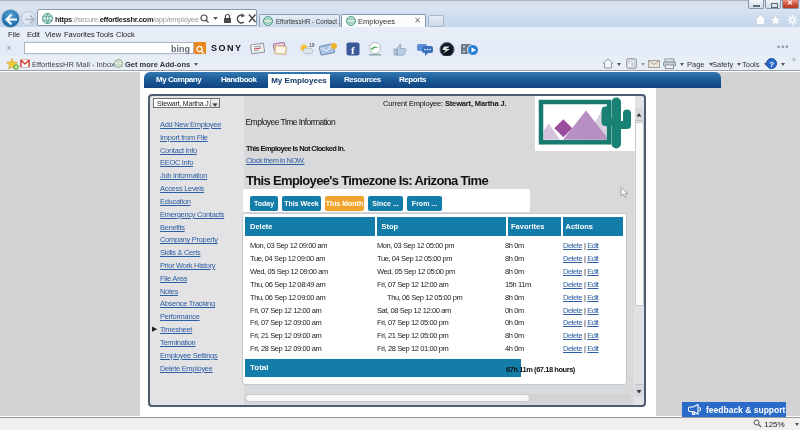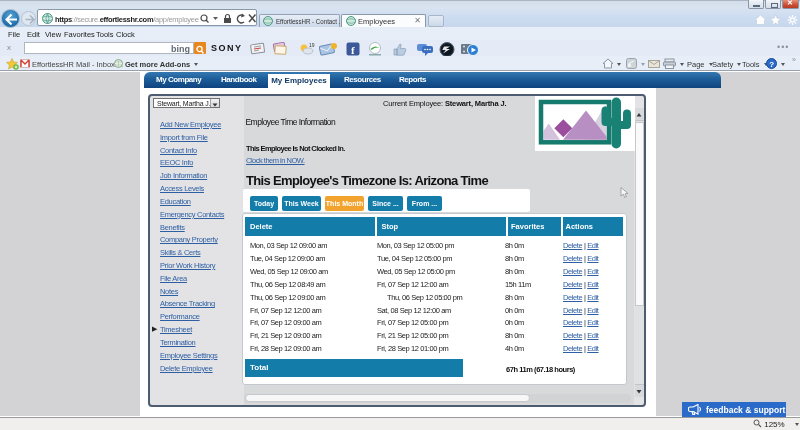--- a/index.html
+++ b/index.html
@@ -52,21 +52,21 @@
 a { color:#2e5fa3; text-decoration:underline; }
 .slink { position:absolute; white-space:nowrap; font-size:7.5px; letter-spacing:-0.3px; }
 #sel { position:absolute; left:153px; top:98px; width:67px; height:10px; background:#fff; border:1px solid #707070; font-size:7px; color:#222; z-index:3;}
 #sel .sbtn { position:absolute; right:0; top:0; width:9px; height:8px; background:linear-gradient(#f2f2f2,#d8d8d8); border-left:1px solid #a0a0a0; }
 .t { position:absolute; white-space:nowrap; }
 #btnbar { position:absolute; left:243px; top:189px; width:287px; height:23px; background:#fff; border-radius:2px; }
 .tealbtn { position:absolute; top:196px; height:15px; white-space:nowrap; background:#137ca9; color:#fff; font-size:7px; font-weight:bold; text-align:center; line-height:15px; border-radius:2px; }
 #tblbox { position:absolute; left:242px; top:213px; width:385px; height:172px; background:#fff; border:1px solid #c3c9cf; border-radius:3px; }
 .th { position:absolute; top:217px; height:19px; background:#137ca9; color:#fff; font-size:7.5px; font-weight:bold; line-height:19px; }
 .tr { position:absolute; font-size:7.5px; letter-spacing:-0.4px; color:#222; white-space:nowrap; }
-#totalbar { position:absolute; left:245px; top:359px; width:218px; height:18px; background:#137ca9; color:#fff; font-size:8px; font-weight:bold; line-height:18px; }
+#totalbar { position:absolute; left:245px; top:359px; width:276px; height:18px; background:#137ca9; color:#fff; font-size:8px; font-weight:bold; line-height:18px; }
 
 #vsb { position:absolute; left:634.5px; top:108px; width:9.5px; height:289px; background:#e0e1e3; }
 #vsb .vup { position:absolute; left:0; top:0; width:9.5px; height:13px; background:#d8d9dc; border-bottom:1px solid #c0c3c7; }
 #vsb .vthumb { position:absolute; left:0.5px; top:14px; width:8.5px; height:184px; background:#fafafa; border:1px solid #c6c8cb; }
 #vsb .vdn { position:absolute; left:0; bottom:0; width:9.5px; height:13px; background:#d8d9dc; border-top:1px solid #c0c3c7; }
 .sarr { position:absolute; left:1.5px; }
 #hsb { position:absolute; left:244px; top:393.5px; width:387px; height:9px; background:#d2d3d5; border-radius:4px; }
 #hsb .hthumb { position:absolute; left:1px; top:0.5px; width:285px; height:8px; background:#f7f7f7; border:1px solid #c6c8cb; border-radius:4px; }
 #feedback { position:absolute; left:682px; top:402px; width:104px; height:15px; background:#2a6ac8; color:#fff; font-size:8.5px; white-space:nowrap; font-weight:bold; z-index:50; }
 #zoomctl { position:absolute; left:753px; top:419px; font-size:8px; color:#222; }

